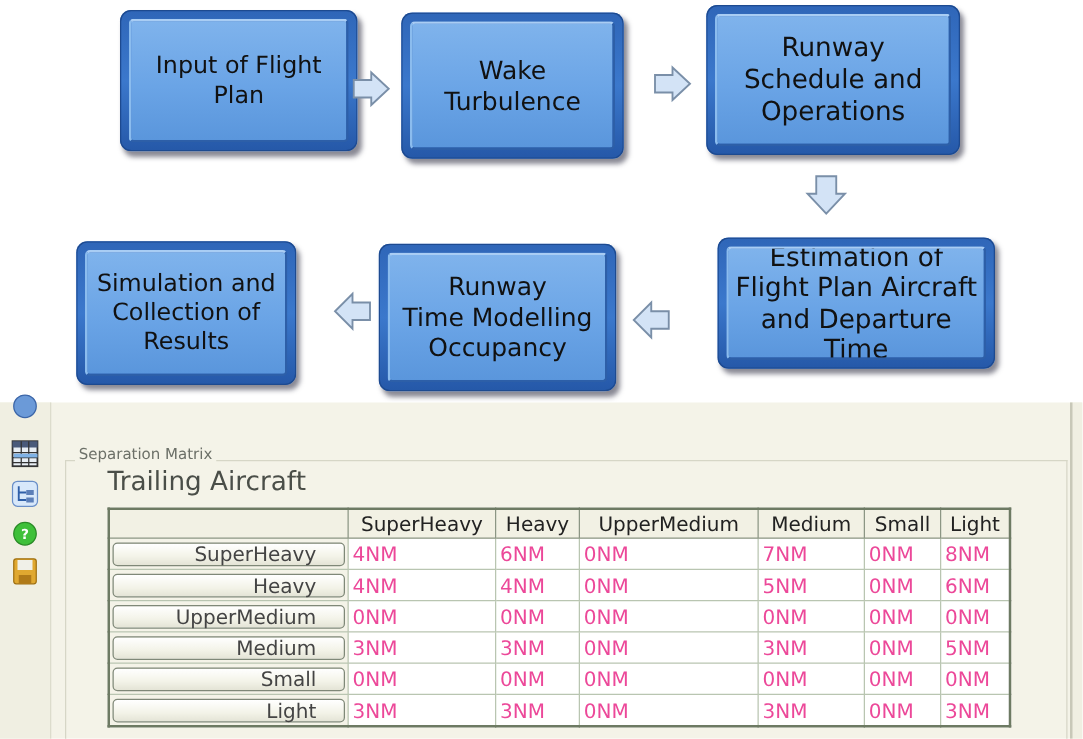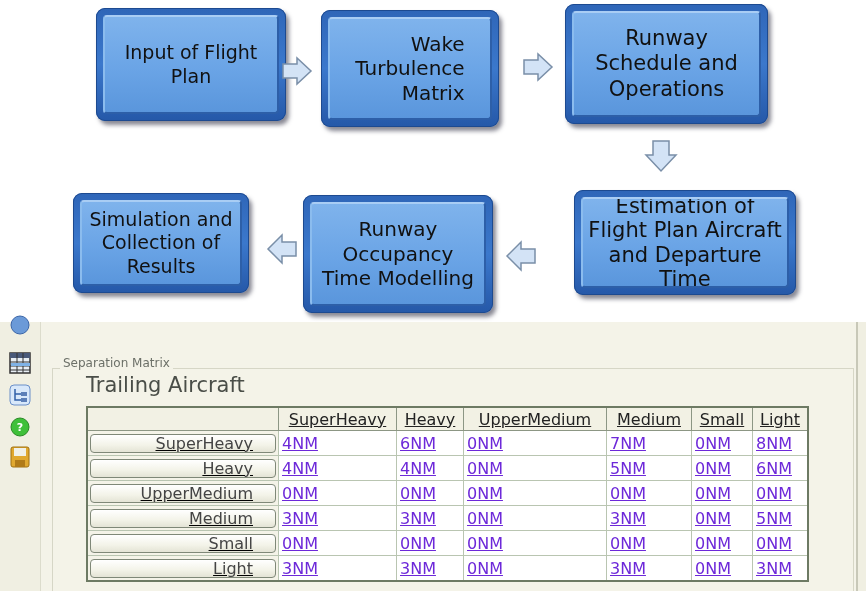--- a/index.html
+++ b/index.html
@@ -31,48 +31,47 @@
   .panel-bg { position:absolute; left:0; top:322px; width:866px; height:269px; background:#f4f3e8; }
   .toolbar { position:absolute; left:0; top:322px; width:40px; height:269px; background:#f0efe2; border-right:1px solid #dcdccc; }
   .tb-icon { position:absolute; left:9px; width:22px; height:22px; }
   .right-edge { position:absolute; left:856px; top:322px; width:10px; height:269px; background:#f0efe2; border-left:2px solid #c8c8b8; box-sizing:border-box; }
 
   .group-frame { position:absolute; left:52px; top:368px; width:800px; height:223px; border:1px solid #d6d6c6; border-bottom:none; }
   .group-title { position:absolute; left:60px; top:356px; padding:0 3px; background:#f4f3e8; font-size:12px; color:#6c7068; font-family:"DejaVu Sans", sans-serif; }
   .trailing-title { position:absolute; left:86px; top:373px; width:740px; font-size:21px; color:#4a4e48; }
 
   table.matrix { position:absolute; left:86px; top:406px; border-collapse:collapse; border:2px solid #6d7a63; background:#ffffff; font-size:16px; }
-  table.matrix td, table.matrix th { border:1px solid #b9c5b1; padding:0; height:22px;text-decoration:underline; }
+  table.matrix td, table.matrix th { border:1px solid #b9c5b1; padding:0; height:22px; }
   table.matrix th { background:#f2f1e4; font-weight:normal; color:#222; text-align:center; border:1px solid #8c9684; white-space:nowrap; }
-  table.matrix td.cell { color:#6d28d9; padding-left:3px; text-align:left; background:#fff; }
+  table.matrix td.cell { color:#ec4899; padding-left:3px; text-align:left; background:#fff; }
   td.rowhead { background:#f4f3e8; padding:1px 2px !important; }
   .row-btn {
     height:19px; box-sizing:border-box; border:1px solid #7f8878; border-radius:4px;
     background:linear-gradient(180deg,#ffffff 0%,#f3f3e8 60%,#e4e4d6 100%);
     text-align:right; padding-right:22px; font-size:16px; color:#444; line-height:17px;
   }
 </style>
 </head>
 <body>
 
 <div class="flow-box" style="left:96px;top:8px;width:190px;height:113px;">
   <div class="inner" style="font-size:19px;">
     <div>
       <div>Input of Flight</div>
       <div>Plan</div>
     </div>
   </div>
 </div>
 
 <div class="flow-box" style="left:321px;top:10px;width:178px;height:117px;">
-  <div class="inner" style="font-size:20px;text-align:right;">
+  <div class="inner" style="font-size:20px;">
     <div>
       <div>Wake</div>
       <div>Turbulence</div>
-      <div>Matrix</div>
     </div>
   </div>
 </div>
 
 <div class="flow-box" style="left:565px;top:4px;width:203px;height:120px;">
   <div class="inner" style="font-size:21px;">
     <div>
       <div>Runway</div>
       <div>Schedule and</div>
       <div>Operations</div>
@@ -88,27 +87,27 @@
       <div>and Departure</div>
       <div>Time</div>
     </div>
   </div>
 </div>
 
 <div class="flow-box" style="left:303px;top:195px;width:190px;height:118px;">
   <div class="inner" style="font-size:20px;">
     <div>
       <div>Runway</div>
+      <div>Time Modelling</div>
       <div>Occupancy</div>
-      <div>Time Modelling</div>
-    </div>
-  </div>
-</div>
-
-<div class="flow-box" style="left:73px;top:193px;width:176px;height:100px;">
+    </div>
+  </div>
+</div>
+
+<div class="flow-box" style="left:61px;top:193px;width:176px;height:115px;">
   <div class="inner" style="font-size:19px;">
     <div>
       <div>Simulation and</div>
       <div>Collection of</div>
       <div>Results</div>
     </div>
   </div>
 </div>
 
 <svg class="arrow" style="left:281px;top:56px;" width="32" height="30" viewBox="0 0 32 30">

